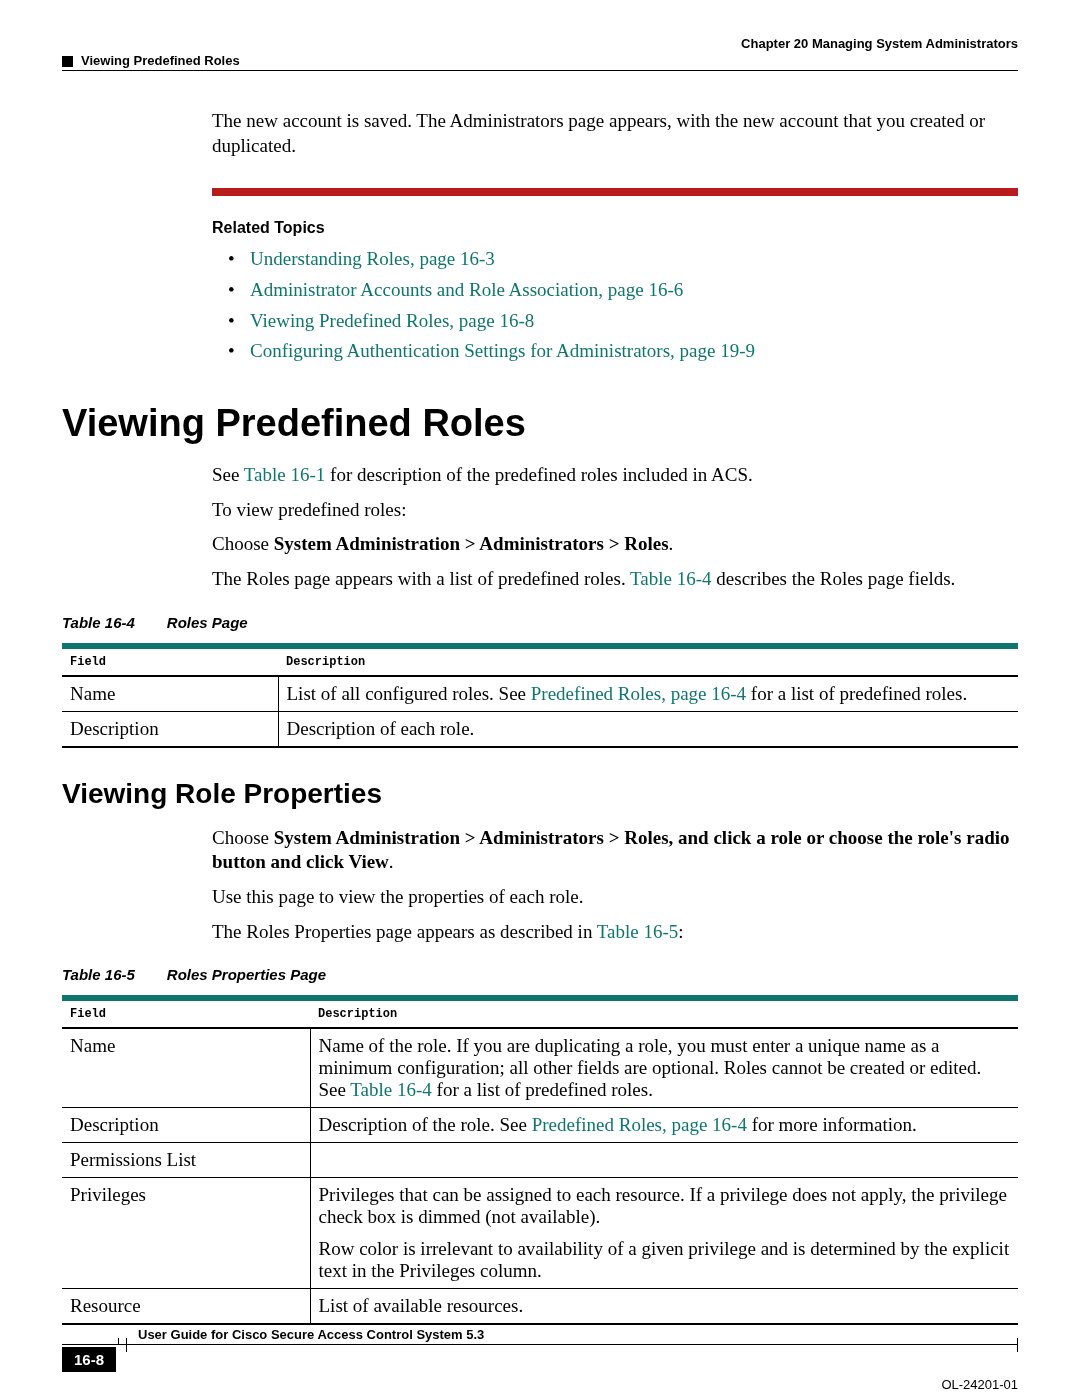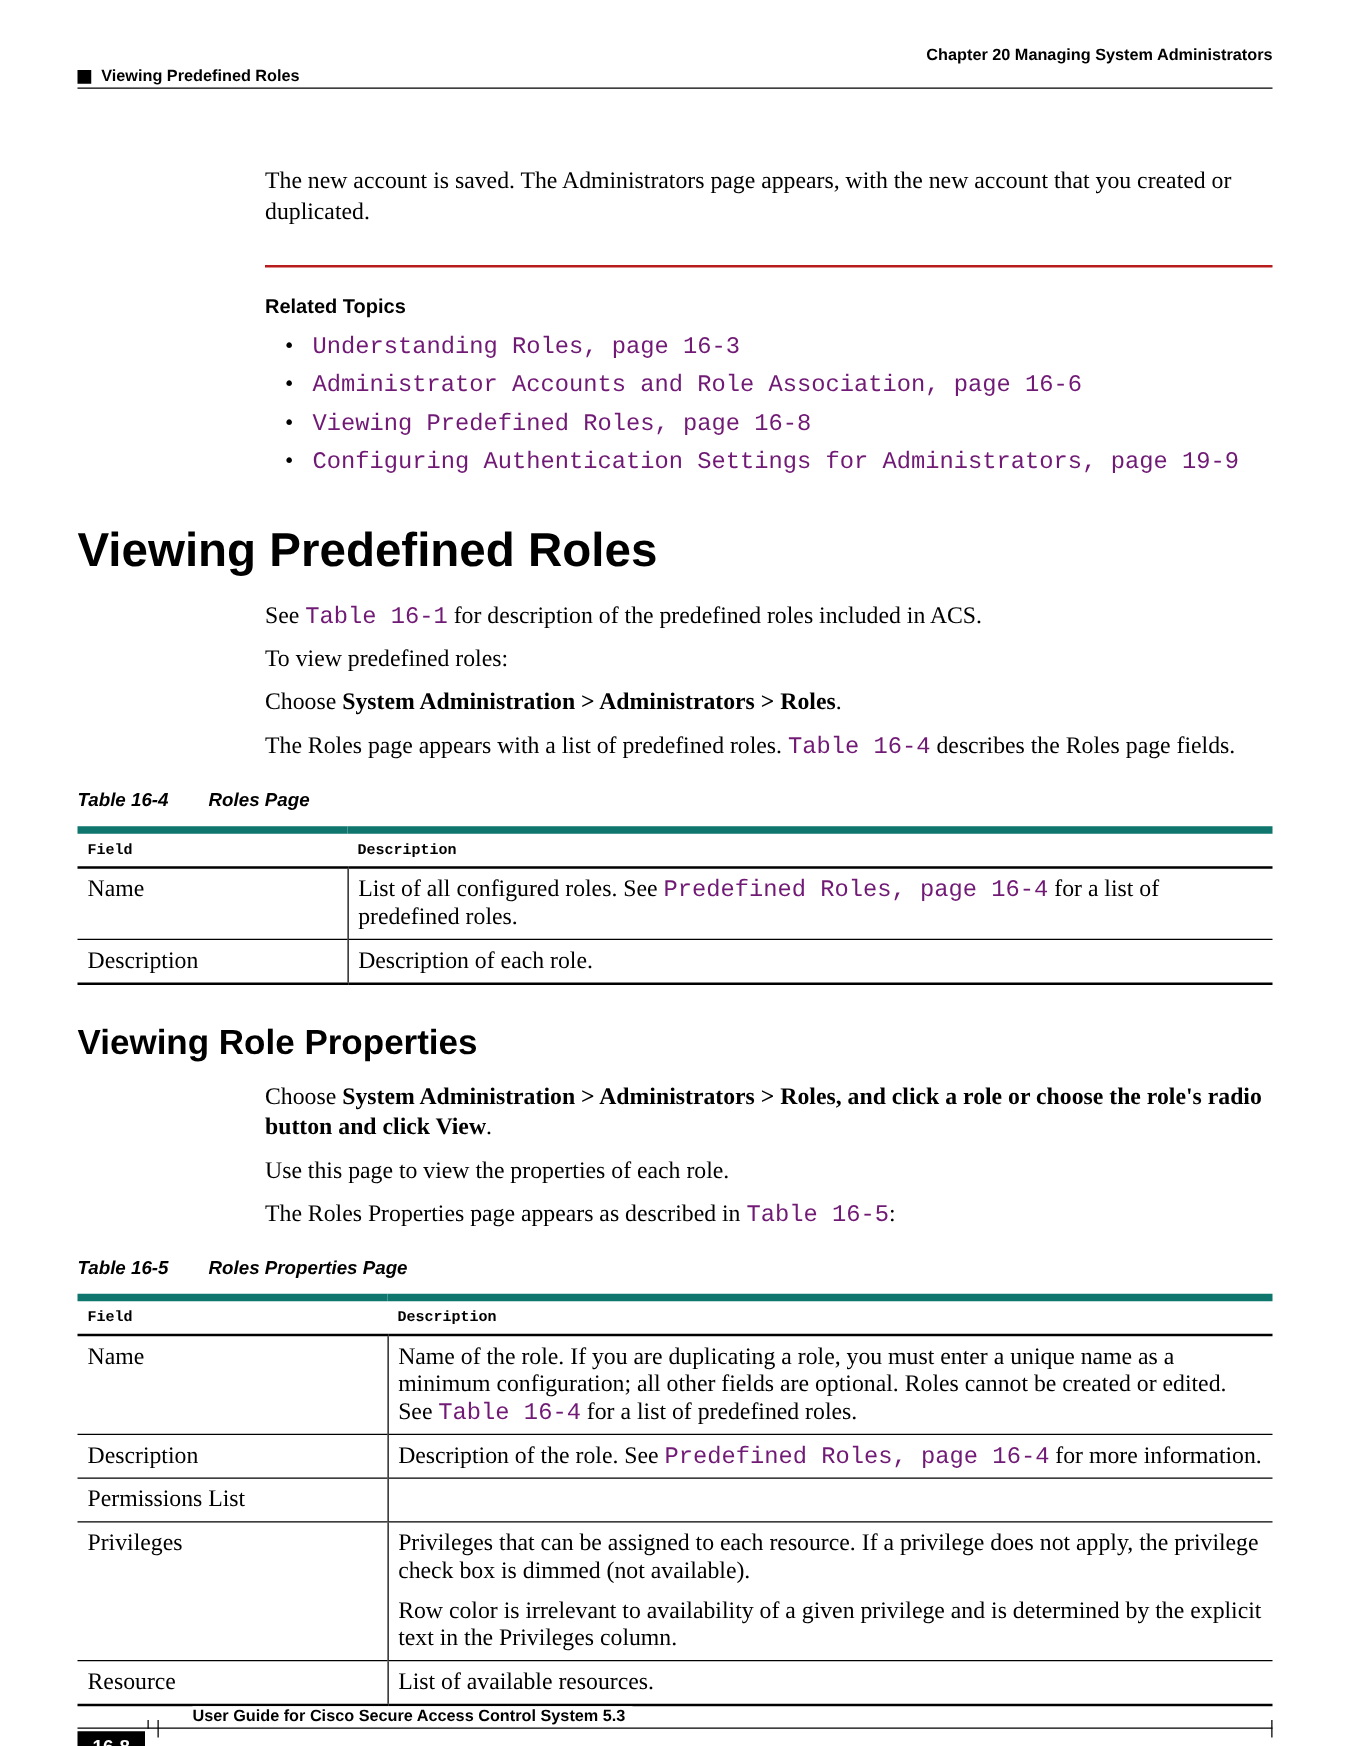--- a/index.html
+++ b/index.html
@@ -34,23 +34,23 @@
     vertical-align: middle;
     margin-right: 8px;
   }
   .clearfix::after { content:""; display:block; clear:both; }
   .body-indent {
     margin-left: 150px;
     font-size: 19px;
     line-height: 1.3;
   }
   .intro-block {
-    border-bottom: 2px solid #b91c1c;
+    border-bottom: 8px solid #b91c1c;
     padding-bottom: 20px;
-    margin-top: 62px;
+    margin-top: 38px;
     margin-bottom: 22px;
   }
   .related-topics-hd {
     font-family: Arial, Helvetica, sans-serif;
     font-weight: bold;
     font-size: 16px;
     margin-bottom: 8px;
   }
   .bullet-list {
     list-style: none;
@@ -63,23 +63,22 @@
     margin-bottom: 6px;
     font-size: 19px;
   }
   .bullet-list li::before {
     content: "•";
     position: absolute;
     left: -8px;
     top: 0;
   }
   a.xref {
-    color: #701a75;
+    color: #0f766e;
     text-decoration: none;
-    font-family: Liberation Mono, monospace;
   }
   h1.section-heading {
     font-family: Arial, Helvetica, sans-serif;
     font-weight: bold;
     font-size: 38px;
     margin: 38px 0 18px 0;
   }
   h2.subsection-heading {
     font-family: Arial, Helvetica, sans-serif;
     font-weight: bold;
@@ -128,21 +127,21 @@
   .footer-line {
     border-top: 1px solid #000;
     position: relative;
     height: 28px;
   }
   .footer-title {
     font-family: Arial, Helvetica, sans-serif;
     font-weight: bold;
     font-size: 13px;
     position: absolute;
-    left: 92px;
+    left: 76px;
     top: -18px;
     background: #fff;
     padding-right: 6px;
   }
   .footer-tick-left {
     position: absolute; left: 56px; top: -7px; width: 1px; height: 7px; background:#000;
   }
   .footer-tick-left2 {
     position: absolute; left: 64px; top: -7px; width: 1px; height: 14px; background:#000;
   }

